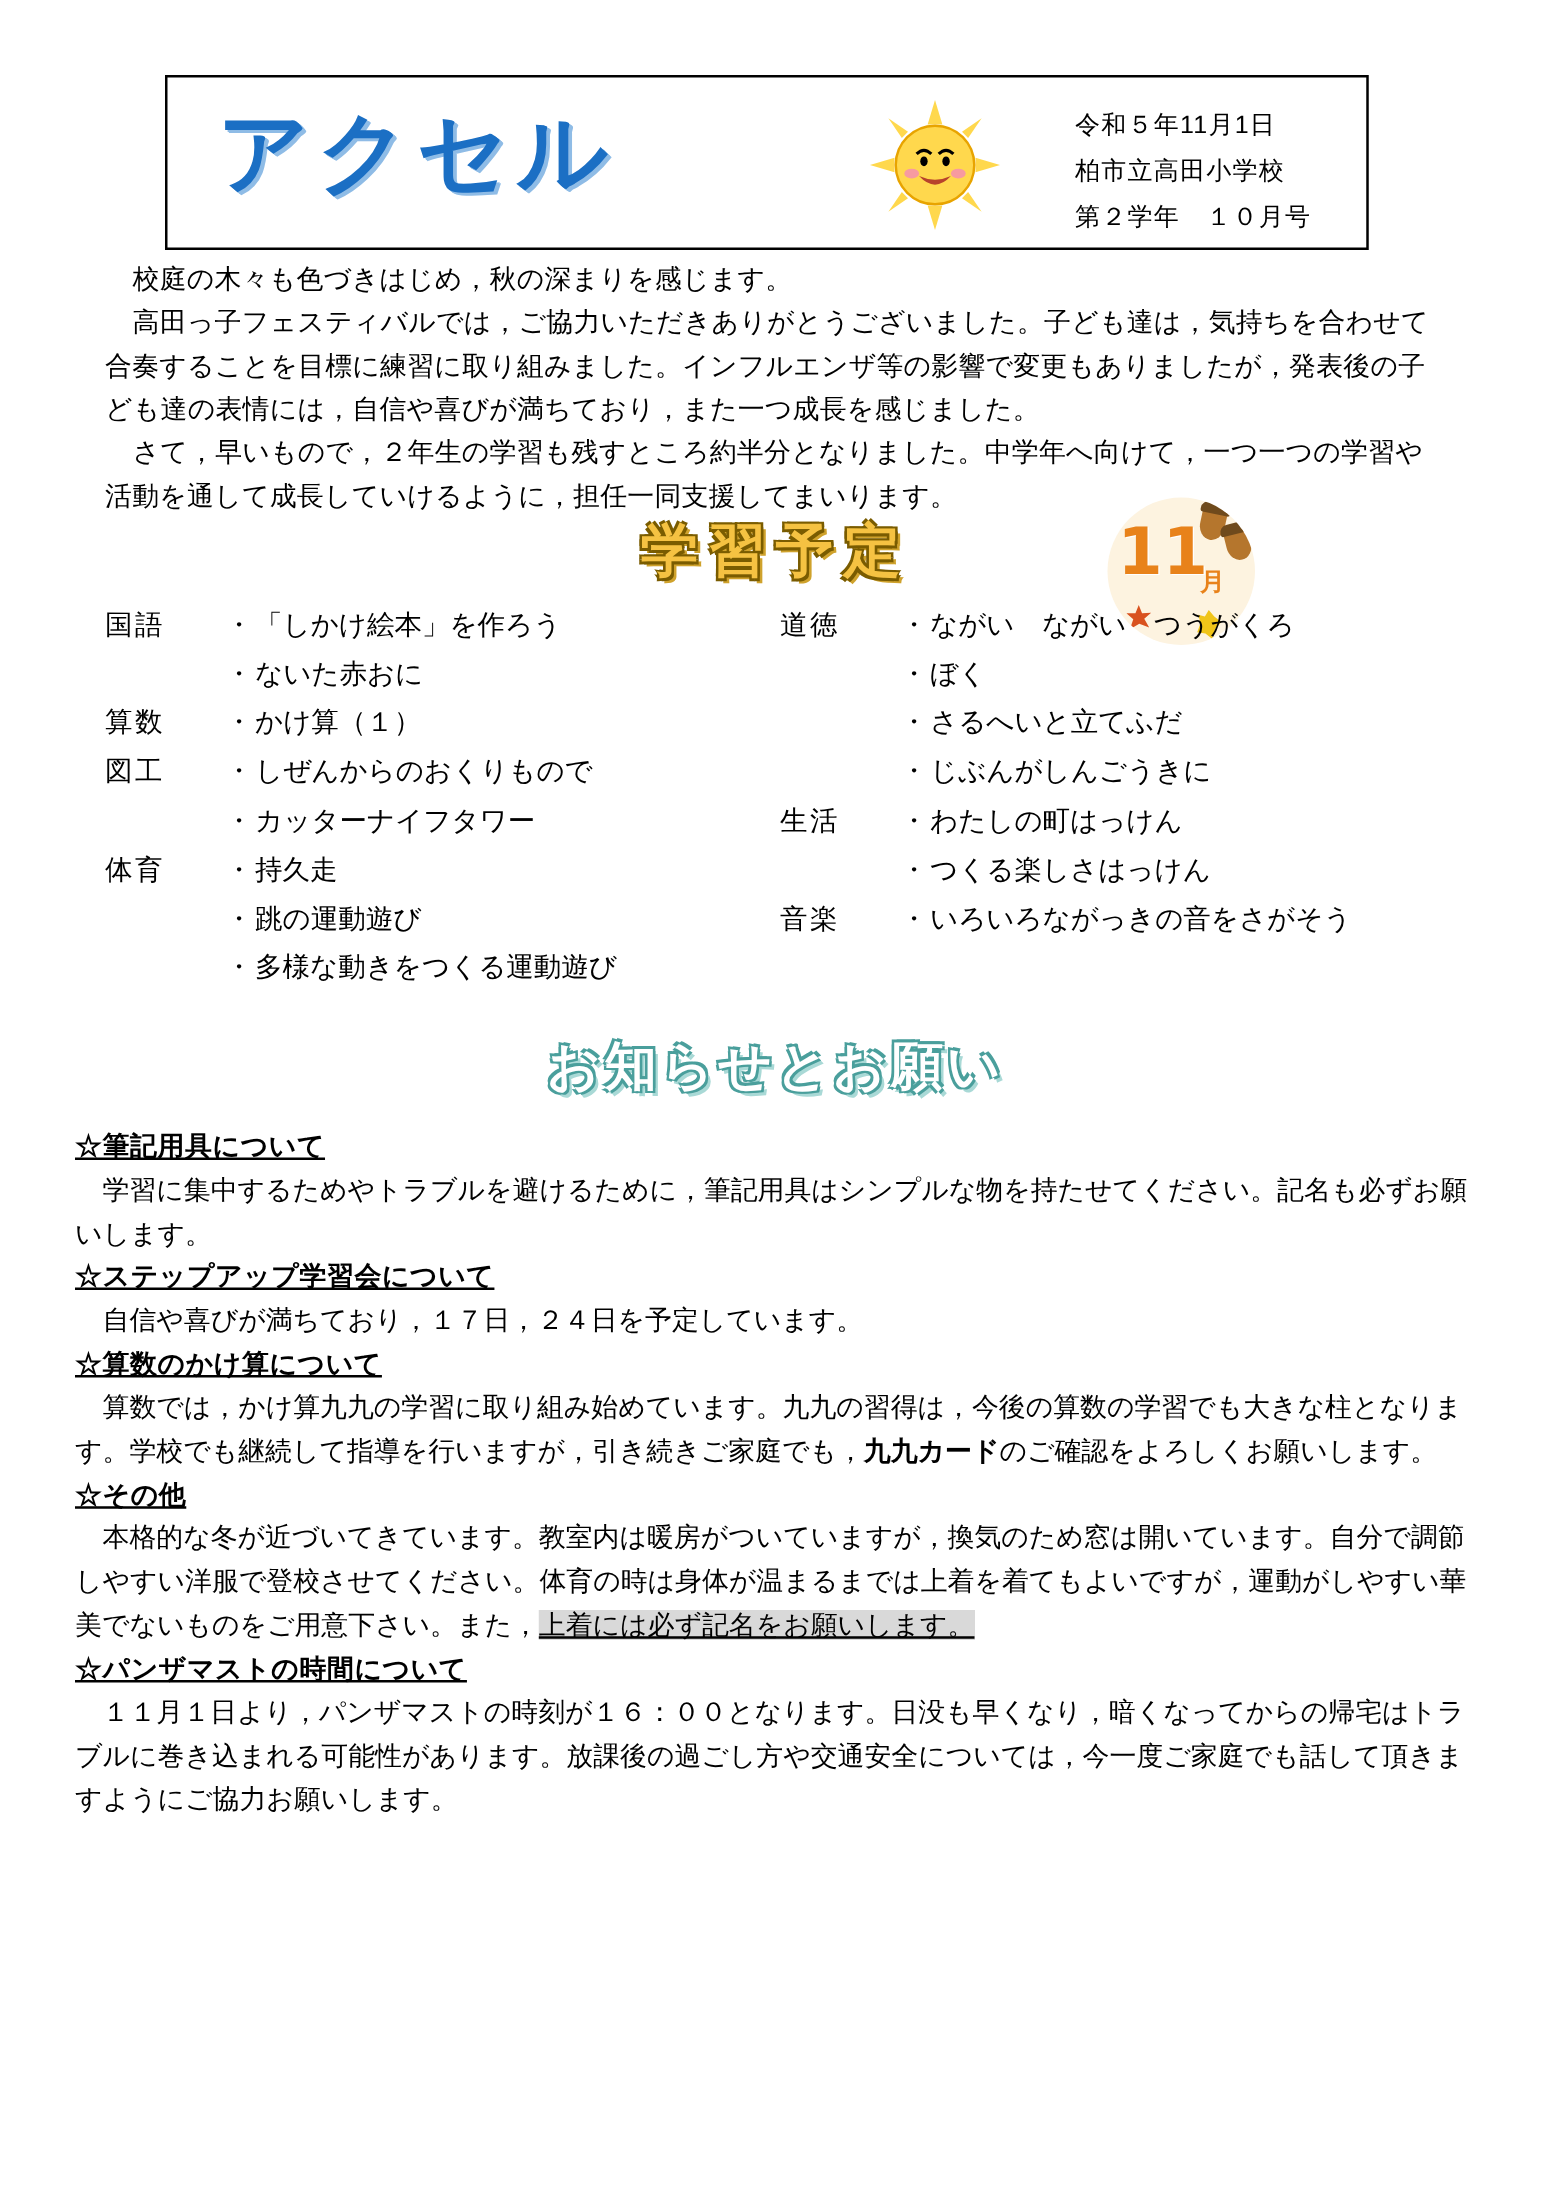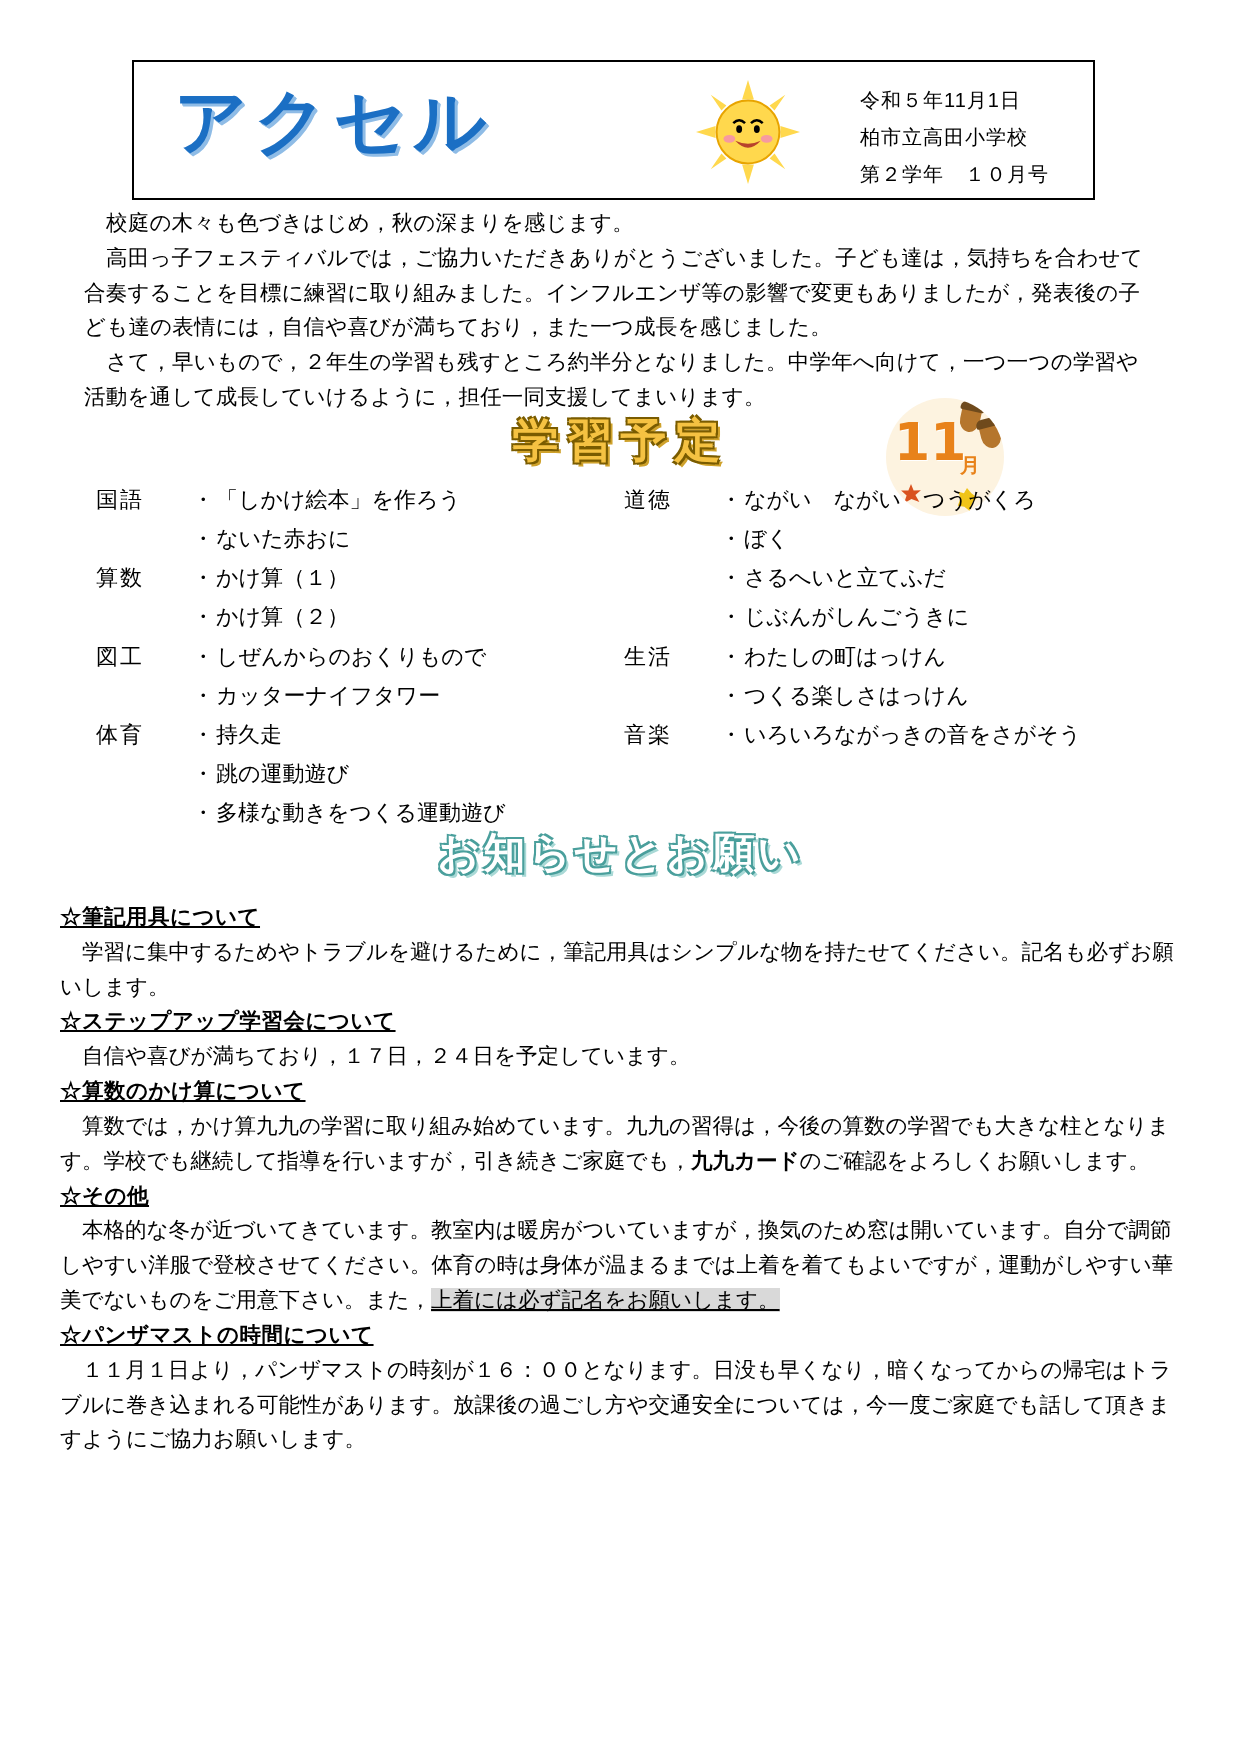--- a/index.html
+++ b/index.html
@@ -173,21 +173,21 @@
     left: 84px;
     top: 480px;
     width: 1075px;
     font-size: 22px;
     line-height: 1.78;
   }
   .subj-col {
     position: absolute;
     top: 0;
   }
-  .col-left { left: 0; width: 540px; margin-left: 12px; }
+  .col-left { left: 0; width: 540px; }
   .col-right { left: 540px; width: 520px; }
   .subj-row {
     display: flex;
     align-items: flex-start;
   }
   .subj-name {
     width: 96px;
     flex: 0 0 96px;
     letter-spacing: 2px;
   }
@@ -307,21 +307,20 @@
         <div class="subj-items">
           <div class="subj-item">「しかけ絵本」を作ろう</div>
           <div class="subj-item">ないた赤おに</div>
         </div>
       </div>
 
       <div class="subj-row">
         <div class="subj-name">算数</div>
         <div class="subj-items">
           <div class="subj-item">かけ算（１）</div>
-          <div class="subj-item">かけ算（２）</div>
         </div>
       </div>
 
       <div class="subj-row">
         <div class="subj-name">図工</div>
         <div class="subj-items">
           <div class="subj-item">しぜんからのおくりもので</div>
           <div class="subj-item">カッターナイフタワー</div>
         </div>
       </div>

